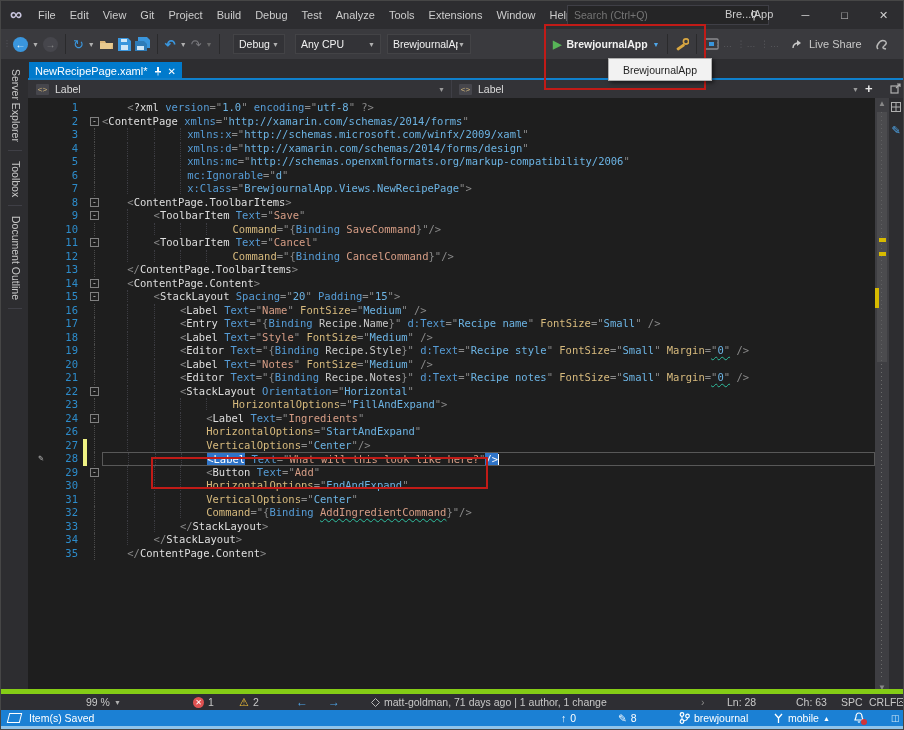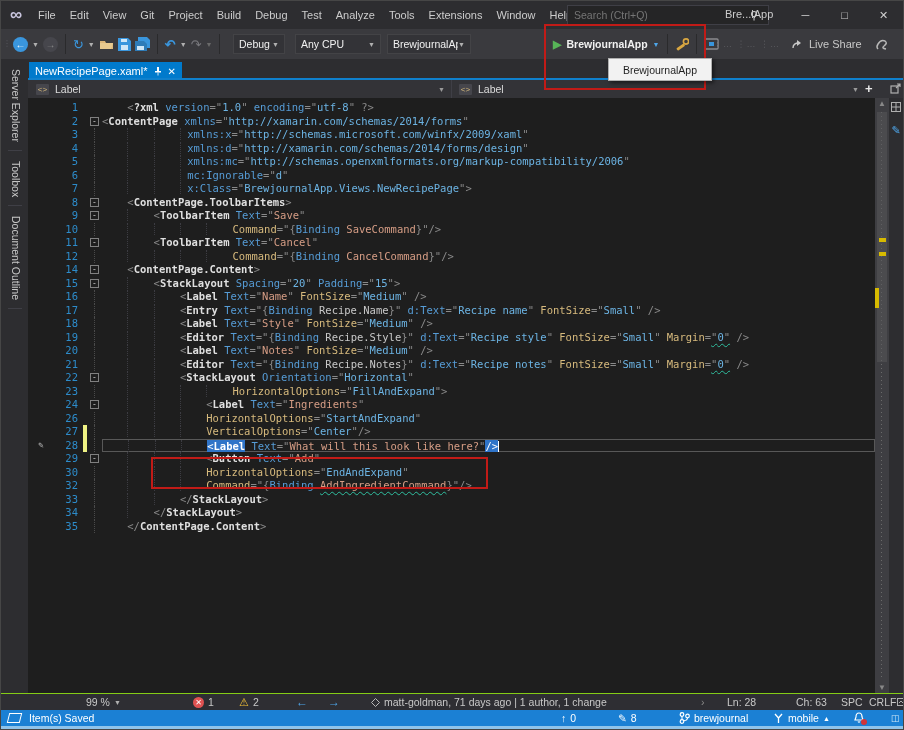--- a/index.html
+++ b/index.html
@@ -72,39 +72,39 @@
   .chg{width:4px;margin-left:5px;flex:none;}
   .chg.on{background:#eff284;}
   .fold{width:15px;flex:none;position:relative;text-align:center;}
   .fline::before{content:'';position:absolute;left:7px;top:0;bottom:0;
      border-left:1px dotted #4a4a4a;}
   .fbox{display:inline-block;width:9px;height:9px;border:1px solid #808080;color:#c8c8c8;font-size:8px;
      line-height:7px;box-sizing:border-box;background:#1e1e1e;position:relative;z-index:1;vertical-align:1px;}
   .codeline{flex:1;white-space:pre;color:#c8c8c8;box-sizing:border-box;}
   .currow .codeline{border:1px solid #585858;}
   .t.d{color:#8a8a8a}
-  .t.e{color:#dfdfdf;font-weight:bold}
+  .t.e{color:#dfdfdf;font-weight:normal}
   .t.a{color:#569cd6}
   .t.g{color:#d7ba7d}
   .t.v{color:#6cb4e4}
   .t.v2{color:#c8c8c8}
   .t.s{color:#d69d85}
   .sel{background:#2f74c8;color:#fff !important;}
   .sq{text-decoration:underline wavy #2fbfa0 1px;text-underline-offset:2px;}
   .ind{white-space:pre;border-left:1px dotted #3c3c42;}
   .ind0{white-space:pre;}
   .cursor-caret{display:inline-block;width:1px;height:11px;background:#fff;vertical-align:-2px;}
   
   .redrect{position:absolute;border:2px solid #c11b17;box-sizing:border-box;z-index:40;}
   .tooltip{position:absolute;left:607px;top:57px;width:102px;height:21px;background:#f2f2f2;
      border:1px solid #b0b0b0;color:#1e1e1e;font-size:10.5px;display:flex;align-items:center;
      justify-content:center;z-index:50;box-shadow:2px 2px 4px rgba(0,0,0,.5);}
   
   .estatus{position:absolute;left:0;right:0;bottom:19px;height:16px;background:#2e2e33;
-     border-top:1px solid #84cc16;display:flex;align-items:center;color:#c8c8c8;font-size:10.5px;}
+     border-top:5px solid #84cc16;display:flex;align-items:center;color:#c8c8c8;font-size:10.5px;}
   .es{position:absolute;top:0;height:16px;display:flex;align-items:center;gap:4px;}
   .errdisc{width:11px;height:11px;border-radius:50%;background:#e05252;color:#fff;font-size:8px;
      display:flex;align-items:center;justify-content:center;}
   .warn{color:#f2c037;font-size:11px;}
   .navarrow{color:#4ea6ea;font-size:12px;font-weight:bold;}
   
   .statusbar{position:absolute;left:0;right:0;bottom:3px;height:16px;background:#1b80d4;color:#fff;
      font-size:10.5px;display:flex;align-items:center;}
   .sb{position:absolute;top:0;height:16px;display:flex;align-items:center;gap:4px;color:#fff;}
   .para{width:11px;height:8px;border:1.5px solid #fff;transform:skewX(-14deg);}
@@ -366,20 +366,27 @@
         </div>
         <div class="row">
           <span class="gl"></span>
           <span class="ln">12</span>
           <span class="chg"></span>
           <span class="fold fline"></span>
           <span class="codeline"><span class="ind0">    </span><span class="ind">    </span><span class="ind">    </span><span class="ind">    </span><span class="ind">    </span><span class="t g">Command</span><span class="t d">="{</span><span class="t a">Binding</span><span class="t w"> </span><span class="t s">CancelCommand</span><span class="t d">}"/&gt;</span></span>
         </div>
         <div class="row">
           <span class="gl"></span>
+          <span class="ln">13</span>
+          <span class="chg"></span>
+          <span class="fold fline"></span>
+          <span class="codeline"><span class="ind0">    </span><span class="t d">&lt;/</span><span class="t e">ContentPage.ToolbarItems</span><span class="t d">&gt;</span></span>
+        </div>
+        <div class="row">
+          <span class="gl"></span>
           <span class="ln">14</span>
           <span class="chg"></span>
           <span class="fold"><span class="fbox">-</span></span>
           <span class="codeline"><span class="ind0">    </span><span class="t d">&lt;</span><span class="t e">ContentPage.Content</span><span class="t d">&gt;</span></span>
         </div>
         <div class="row">
           <span class="gl"></span>
           <span class="ln">15</span>
           <span class="chg"></span>
           <span class="fold"><span class="fbox">-</span></span>
@@ -475,20 +482,27 @@
           <span class="chg"></span>
           <span class="fold"><span class="fbox">-</span></span>
           <span class="codeline"><span class="ind0">    </span><span class="ind">    </span><span class="ind">    </span><span class="ind">    </span><span class="t d">&lt;</span><span class="t e">Button</span><span class="t w"> </span><span class="t a">Text</span><span class="t d">="</span><span class="t s">Add</span><span class="t d">"</span></span>
         </div>
         <div class="row">
           <span class="gl"></span>
           <span class="ln">30</span>
           <span class="chg"></span>
           <span class="fold fline"></span>
           <span class="codeline"><span class="ind0">    </span><span class="ind">    </span><span class="ind">    </span><span class="ind">    </span><span class="t g">HorizontalOptions</span><span class="t d">="</span><span class="t v">EndAndExpand</span><span class="t d">"</span></span>
+        </div>
+        <div class="row">
+          <span class="gl"></span>
+          <span class="ln">31</span>
+          <span class="chg"></span>
+          <span class="fold fline"></span>
+          <span class="codeline"><span class="ind0">    </span><span class="ind">    </span><span class="ind">    </span><span class="ind">    </span><span class="t g">VerticalOptions</span><span class="t d">="</span><span class="t v">Center</span><span class="t d">"</span></span>
         </div>
         <div class="row">
           <span class="gl"></span>
           <span class="ln">32</span>
           <span class="chg"></span>
           <span class="fold fline"></span>
           <span class="codeline"><span class="ind0">    </span><span class="ind">    </span><span class="ind">    </span><span class="ind">    </span><span class="t g">Command</span><span class="t d">="{</span><span class="t a">Binding</span><span class="t w"> </span><span class="t s sq">AddIngredientCommand</span><span class="t d">}"/&gt;</span></span>
         </div>
         <div class="row">
           <span class="gl"></span>

